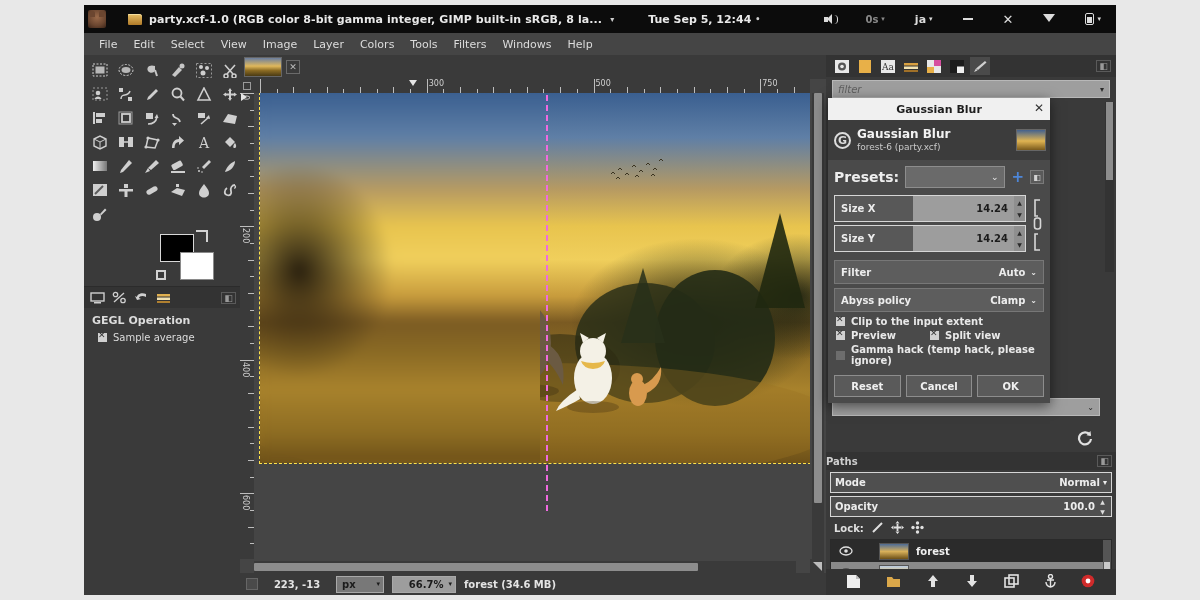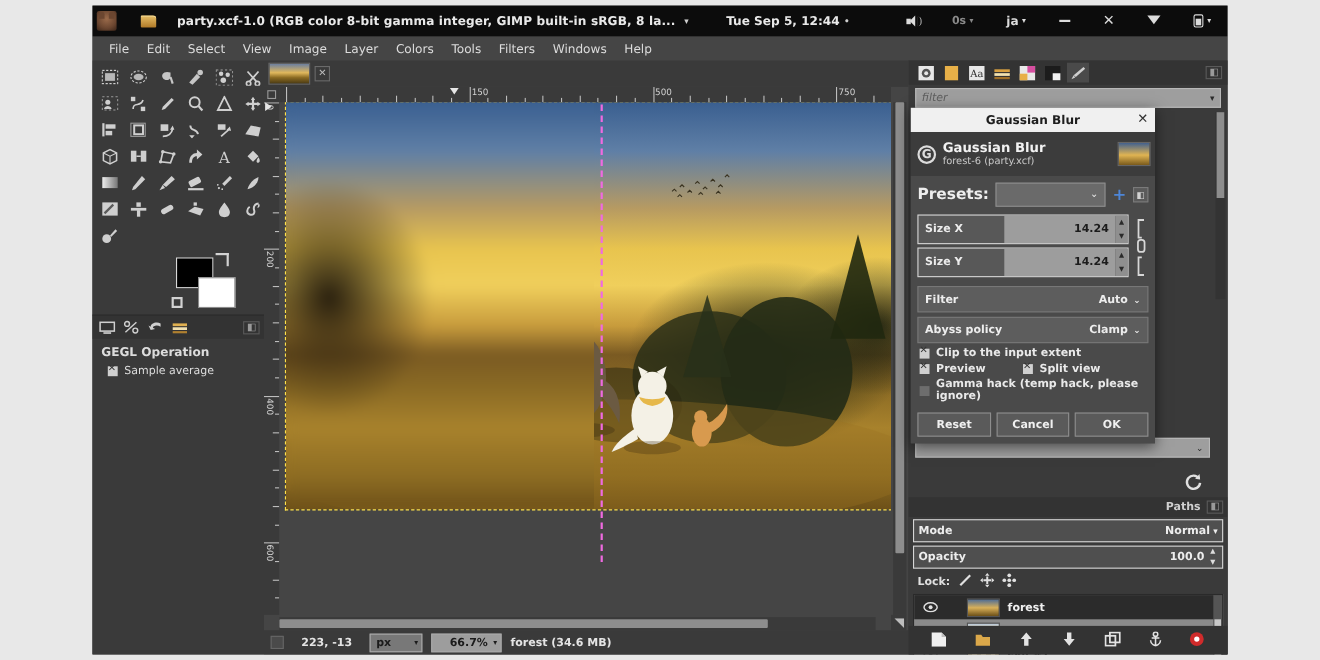--- a/index.html
+++ b/index.html
@@ -8,21 +8,21 @@
   #win { position:absolute; left:84px; top:5px; width:1032px; height:590px; background:#454545; overflow:hidden; }
 
   
   .titlebar { position:relative; height:28px; background:#0c0c0c; display:flex; align-items:center; color:#e9e9e9; font-size:11px; font-weight:bold; }
   .tb-logo { width:18px; height:18px; margin-left:4px; border-radius:2px;
     background:radial-gradient(circle at 50% 40%, #9a6a4a 0%, #6b4630 60%, #3a2418 100%); position:relative; flex:none;}
   .tb-logo:before, .tb-logo:after { content:""; position:absolute; top:1px; width:5px; height:6px; background:#6b4630; border-radius:2px 2px 0 0;}
   .tb-logo:before{ left:2px; } .tb-logo:after{ right:2px; }
   .tb-docicon { width:14px; height:11px; margin-left:22px; flex:none;
      background:linear-gradient(#e8c068,#b07a28); border-radius:1px 3px 1px 1px; box-shadow:inset 0 1px 0 #f6e0a0;}
-  .tb-title { margin-left:19px; white-space:nowrap; letter-spacing:.1px; }
+  .tb-title { margin-left:7px; white-space:nowrap; letter-spacing:.1px; }
   .tb-caret { margin-left:8px; font-size:8px; color:#cfcfcf; }
   .tb-time { margin-left:34px; white-space:nowrap;}
   .tb-right { position:absolute; right:6px; top:0; height:28px; display:flex; align-items:center; gap:12px; color:#dcdcdc;}
   .tb-right .item { padding:0 9px; font-size:11px; display:flex; align-items:center; gap:3px; }
   .tb-right .dim { color:#8a8a8a; font-size:10px; }
   .tiny-caret { font-size:7px; }
   .spk { position:relative; width:11px; height:11px; }
   .spk:before { content:""; position:absolute; left:0; top:3px; width:4px; height:5px; background:#dcdcdc;}
   .spk:after { content:""; position:absolute; left:3px; top:0; border-style:solid; border-width:5.5px 5px 5.5px 0; border-color:transparent #dcdcdc transparent transparent;}
   .wave { position:absolute; left:10px; top:1px; width:4px; height:9px; border-right:1.5px solid #dcdcdc; border-radius:0 6px 6px 0;}
@@ -118,21 +118,21 @@
   .rd-tabs .coll { color:#9a9a9a; font-size:9px; border:1px solid #5a5a5a; padding:0 2px; margin-right:5px;}
   .filterbar { margin:3px 6px 0 6px; height:18px; background:#9e9e9e; border:1px solid #b8b8b8; display:flex; align-items:center; padding:0 5px; }
   .filterbar .ph { flex:1; font-size:10px; color:#5e5e5e; font-style:italic;}
   .filterbar .ar { font-size:8px; color:#2a2a2a;}
   .rd-body { position:absolute; left:0; right:0; top:45px; bottom:0; background:#3a3a3a;}
   .brushscroll { position:absolute; right:2px; top:2px; width:9px; height:170px; background:#333;}
   .brushscroll .t{position:absolute; left:1px; top:0; width:7px; height:46%; background:#8d8d8d;}
   .dummycombo { position:absolute; left:6px; right:16px; top:298px; height:18px; background:#9e9e9e; border:1px solid #b8b8b8; display:flex; align-items:center; justify-content:flex-end; padding-right:5px;}
   .dummycombo .ar{font-size:8px; color:#2a2a2a;}
   .refreshbtn { position:absolute; right:18px; top:328px; width:26px; height:20px; display:flex; align-items:center; justify-content:center; }
-  .pathstabs { position:absolute; left:0; right:0; top:352px; height:18px; background:#333; display:flex; align-items:center; justify-content:flex-end; padding-right:4px; gap:6px;}
+  .pathstabs { position:absolute; left:0; right:0; top:352px; height:18px; background:#333; display:flex; align-items:center; justify-content:space-between; padding-right:4px; gap:6px;}
   .pathstabs .plabel{font-size:10px; color:#cfcfcf; font-weight:bold;}
   .pathstabs .coll{color:#9a9a9a; font-size:9px; border:1px solid #5a5a5a; padding:0 2px;}
 
   .layerpanel { position:absolute; left:0; right:0; top:370px; bottom:0; background:#3a3a3a; padding:2px 4px 0 4px;}
   .lrow { height:21px; background:#4f4f4f; border:1px solid #d6d6d6; display:flex; align-items:center; padding:0 4px; margin-bottom:3px; font-size:10px; color:#ededed; font-weight:bold;}
   .lrow .lbl{flex:1;}
   .lrow .val{ margin-right:3px;}
   .lrow .ar{font-size:8px;}
   .spin2 { width:9px; display:flex; flex-direction:column; align-items:center; justify-content:space-around; height:100%; font-size:6px; color:#ddd;}
   .lockrow { display:flex; align-items:center; gap:7px; font-size:10px; color:#e0e0e0; font-weight:bold; padding:1px 0 3px 4px;}
@@ -561,21 +561,21 @@
             <div class="rtick" style="left: 389.525px; height: 4px;"></div>
             <div class="rtick" style="left: 406.2px; height: 6px;"></div>
             <div class="rtick" style="left: 422.875px; height: 4px;"></div>
             <div class="rtick" style="left: 439.55px; height: 6px;"></div>
             <div class="rtick" style="left: 456.225px; height: 4px;"></div>
             <div class="rtick" style="left: 472.9px; height: 6px;"></div>
             <div class="rtick" style="left: 489.575px; height: 4px;"></div>
             <div class="rtick" style="left: 506.25px; height: 14px;"></div>
             <div class="rtick" style="left: 522.925px; height: 4px;"></div>
             <div class="rtick" style="left: 539.6px; height: 6px;"></div>
-            <div class="rlabel" style="left: 174.75px;">150</div>
+            <div class="rlabel" style="left: 174.75px;">300</div>
             <div class="rlabel" style="left: 341.5px; text-align: center;">500</div>
             <div class="rlabel" style="left: 508.25px;">750</div>
             <div class="rmark" style="left: 154.741px;"></div>
           </div>
       <div class="rulerV" id="rv">
             <div class="vtick" style="top: 0px; width: 14px;"></div>
             <div class="vtick" style="top: 16.675px; width: 4px;"></div>
             <div class="vtick" style="top: 33.35px; width: 6px;"></div>
             <div class="vtick" style="top: 50.025px; width: 4px;"></div>
             <div class="vtick" style="top: 66.7px; width: 6px;"></div>

